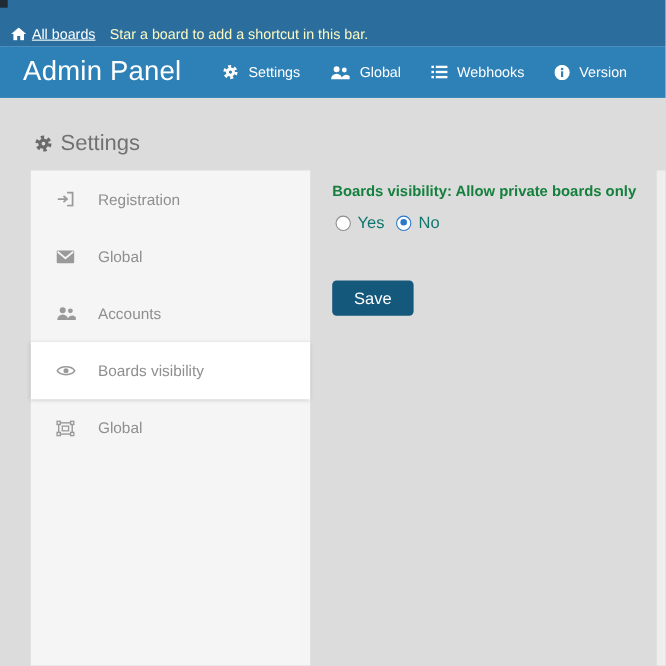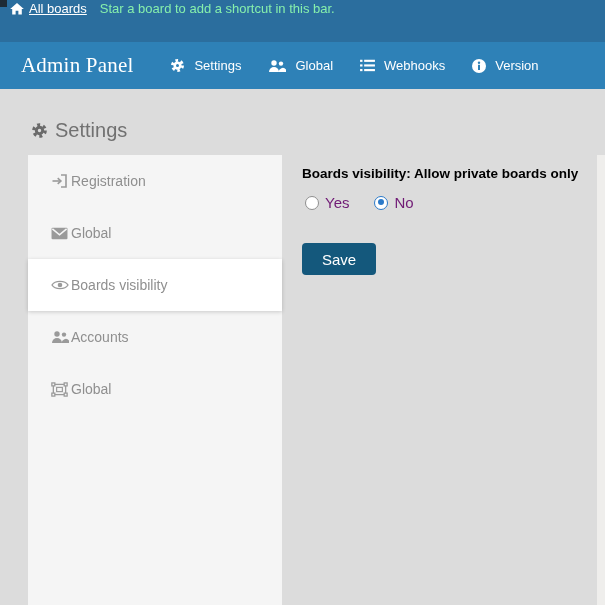--- a/index.html
+++ b/index.html
@@ -11,34 +11,34 @@
   }
   a { cursor:pointer; }
 
   
   .corner-square { position:absolute; top:0; left:0; width:7px; height:7px; background:#1e2b35; z-index:6; }
 
   
   .shortcut-bar {
     position:absolute; top:0; left:0; right:0; height:42px;
     background:#2b6e9e; color:#fff; z-index:4;
-    display:flex; align-items:flex-start; padding:1px 0 0 10px;
+    display:flex; align-items:flex-start; padding:23px 0 0 10px;
     font-size:13px;
   }
   .all-boards { display:inline-flex; align-items:center; gap:5px; color:#fff; text-decoration:underline; font-weight:400; }
   .all-boards svg { flex:0 0 auto; }
-  .shortcut-hint { margin-left:13px; color:#86efac; }
+  .shortcut-hint { margin-left:13px; color:#fef9c3; }
 
   
   .navbar {
     position:absolute; top:42px; left:0; right:0; height:47px;
     background:#2e81b7; color:#fff; z-index:4;
     display:flex; align-items:center; padding-left:21px;
   }
-  .brand { font-size:21px; font-weight:400; margin-right:37px; letter-spacing:.2px;font-family:Liberation Serif, serif; }
+  .brand { font-size:25px; font-weight:400; margin-right:37px; letter-spacing:.2px; }
   .nav-item {
     display:inline-flex; align-items:center; gap:9px;
     font-size:13px; color:#fff; text-decoration:none; margin-right:27px;
   }
   .nav-item svg { flex:0 0 auto; }
 
   
   .page-heading {
     position:absolute; top:119px; left:31px; margin:0;
     display:flex; align-items:center; gap:7px;
@@ -46,46 +46,46 @@
   }
   .page-heading svg { color:#6a6a6a; }
 
   
   .sidebar {
     position:absolute; top:155px; left:28px; width:254px; bottom:0;
     background:#f5f5f5;
   }
   .side-item {
     height:52px; display:flex; align-items:center;
-    padding-left:22px; gap:2px;
+    padding-left:22px; gap:20px;
     font-size:14px; color:#8f8f8f; cursor:pointer;
   }
   .side-item .sicon { width:19px; display:flex; justify-content:center; align-items:center; color:#9a9a9a; }
   .side-item.active {
     background:#ffffff;
     box-shadow:0 1px 4px rgba(0,0,0,.18);
     position:relative; z-index:2;
   }
 
   
   .content { position:absolute; top:155px; left:302px; width:282px; }
-  .section-heading { margin:11px 0 0 0; font-size:13.5px; font-weight:bold; color:#000000; }
-  .radio-row { margin-top:13px; padding-left:3px; display:flex; align-items:flex-start; gap:25px; font-size:15px; color:#701a75; }
+  .section-heading { margin:11px 0 0 0; font-size:13.5px; font-weight:bold; color:#15803d; }
+  .radio-row { margin-top:13px; padding-left:3px; display:flex; align-items:flex-start; gap:11px; font-size:15px; color:#0f766e; }
   .radio-option { display:inline-flex; align-items:center; gap:6px; cursor:pointer; }
   .radio {
     width:14px; height:14px; border-radius:50%;
     border:1.5px solid #8f8f8f; background:#fff; display:inline-block; position:relative;
   }
   .radio.checked { border-color:#2b7ac9; }
   .radio.checked::after {
     content:""; position:absolute; left:2.2px; top:2.2px; width:6.6px; height:6.6px;
     border-radius:50%; background:#2b7ac9;
   }
   .save-button {
-    margin-top:32px; width:74px; height:32px;
+    margin-top:44px; width:74px; height:32px;
     background:#14587c; color:#fff; border:none; border-radius:4px;
     font-size:15px; font-family:inherit; cursor:pointer;
   }
 
   
   .right-strip { position:absolute; top:155px; right:0; width:8px; bottom:0; background:#efeeec; }
 </style>
 </head>
 <body>
 
@@ -180,40 +180,40 @@
   <div class="side-item">
     <span class="sicon">
       <svg width="17" height="13" viewBox="0 0 16 12">
         <rect x="0.5" y="0.5" width="15" height="11" rx="1" fill="currentColor"></rect>
         <path d="M1.3 1.6 L8 7.2 L14.7 1.6" stroke="#f5f5f5" stroke-width="1.5" fill="none"></path>
       </svg>
     </span>
     <span class="slabel">Global</span>
   </div>
 
-  <div class="side-item active">
-    <span class="sicon">
-      <svg width="18" height="12" viewBox="0 0 18 12">
-        <path d="M1 6 C4 1.2 14 1.2 17 6 C14 10.8 4 10.8 1 6 Z" fill="none" stroke="currentColor" stroke-width="1.4"></path>
-        <circle cx="9" cy="6" r="2.3" fill="currentColor"></circle>
-      </svg>
-    </span>
-    <span class="slabel">Boards visibility</span>
-  </div>
-
   <div class="side-item">
     <span class="sicon">
       <svg width="18" height="14" viewBox="0 0 18 14" fill="currentColor">
         <circle cx="13" cy="4.6" r="2.2"></circle>
         <path d="M10.6 13 a4.2 4.2 0 0 1 7.4 -2.6 V13 Z"></path>
         <circle cx="6" cy="4" r="2.7"></circle>
         <path d="M1 13 a5 5 0 0 1 10 0 Z"></path>
       </svg>
     </span>
     <span class="slabel">Accounts</span>
+  </div>
+
+  <div class="side-item active">
+    <span class="sicon">
+      <svg width="18" height="12" viewBox="0 0 18 12">
+        <path d="M1 6 C4 1.2 14 1.2 17 6 C14 10.8 4 10.8 1 6 Z" fill="none" stroke="currentColor" stroke-width="1.4"></path>
+        <circle cx="9" cy="6" r="2.3" fill="currentColor"></circle>
+      </svg>
+    </span>
+    <span class="slabel">Boards visibility</span>
   </div>
 
 
   <div class="side-item">
     <span class="sicon">
       <svg width="17" height="15" viewBox="0 0 16 14" fill="none" stroke="currentColor" stroke-width="1.2">
         <rect x="2.2" y="2.2" width="11.6" height="9.6"></rect>
         <rect x="5.3" y="5" width="5.4" height="4" stroke-width="1.1"></rect>
         <rect x="0.8" y="0.8" width="2.8" height="2.8" fill="#f5f5f5"></rect>
         <rect x="12.4" y="0.8" width="2.8" height="2.8" fill="#f5f5f5"></rect>

